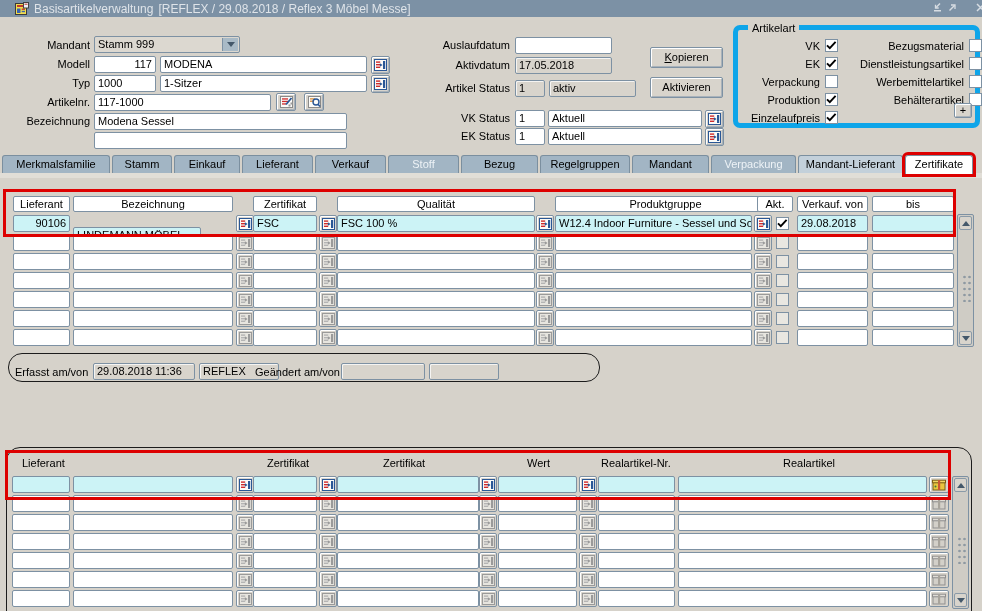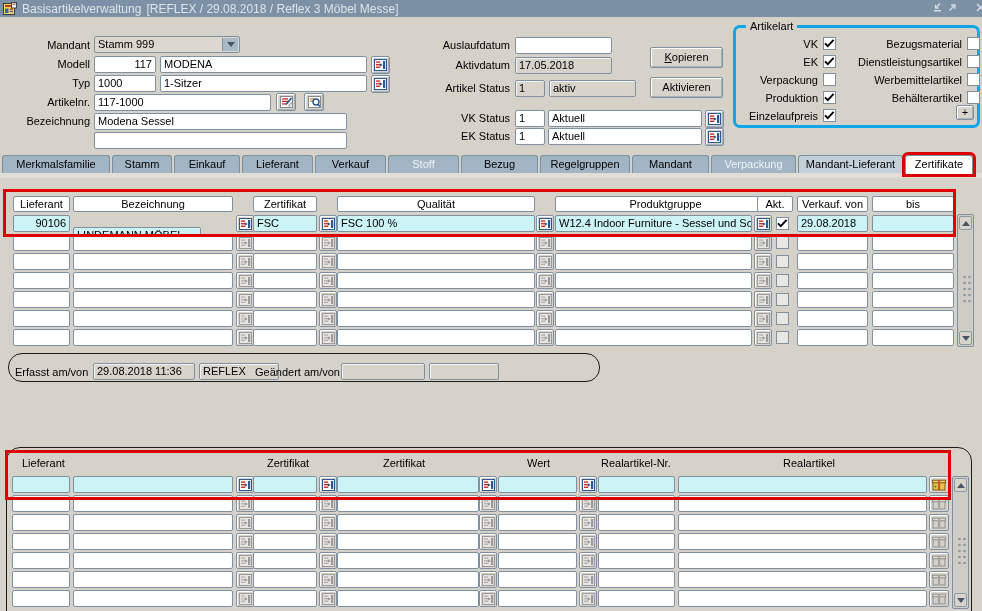--- a/index.html
+++ b/index.html
@@ -1,37 +1,37 @@
 <!DOCTYPE html>
 <html><head>
 <meta charset="utf-8">
 <style>
   html,body{margin:0;padding:0;background:#888;}
   #screen{position:relative;width:982px;height:611px;background:#d6d2ca;overflow:hidden;
           font-family:"Liberation Sans",sans-serif;font-size:11px;color:#000;box-sizing:border-box;}
   
   .titlebar{position:absolute;left:0;top:0;width:982px;height:17px;background:#7c91a5;
-            display:flex;align-items:center;gap:5px;padding-left:3px;box-sizing:border-box;}
+            display:flex;align-items:center;gap:5px;padding-left:15px;box-sizing:border-box;}
   .titlebar .ttl{color:#dfe4e9;font-size:12px;white-space:nowrap;}
   .winctl{position:absolute;top:2px;display:flex;gap:4px;}
   
   .lbl{position:absolute;text-align:right;white-space:nowrap;}
   .fld{position:absolute;height:17px;background:#fff;border:1px solid #7d91a3;border-radius:2px;
        line-height:15px;padding:0 3px;box-sizing:border-box;white-space:nowrap;overflow:hidden;}
   .ro{background:#d8d4cc;box-shadow:inset 1px 1px 0 rgba(255,255,255,.75);}
   .btn{position:absolute;background:#d8d4cc;border:1px solid #7d91a3;border-radius:2px;
        box-shadow:inset 1px 1px 0 #fff, inset -1px -1px 0 #a9b2ba;
        font-size:11px;text-align:center;box-sizing:border-box;cursor:default;}
   .ibtn{display:flex;align-items:center;justify-content:center;padding:0;}
   .combo-arrow{position:absolute;right:1px;top:1px;bottom:1px;width:15px;background:#a9bac6;
        border-left:1px solid #7d91a3;display:flex;align-items:center;justify-content:center;}
   .tri-dn{width:0;height:0;border-left:4px solid transparent;border-right:4px solid transparent;border-top:5px solid #44586a;}
   .tri-up{width:0;height:0;border-left:4px solid transparent;border-right:4px solid transparent;border-bottom:5px solid #44586a;}
   
-  .fieldset{position:absolute;left:733px;top:25px;width:247px;height:103px;border:3px solid #0ea5e9;
+  .fieldset{position:absolute;left:733px;top:25px;width:247px;height:103px;border:5px solid #0ea5e9;
             border-radius:7px;box-sizing:border-box;}
   .legend{position:absolute;top:-8px;left:10px;background:#d6d2ca;padding:0 4px;}
   .ckcol{position:absolute;top:9px;display:flex;flex-direction:column;gap:5px;}
   .ckrow{display:flex;justify-content:flex-end;align-items:center;gap:5px;height:13px;}
   .cb{width:13px;height:13px;background:#fff;border:1px solid #7d91a3;box-sizing:border-box;
       display:flex;align-items:center;justify-content:center;flex:0 0 auto;}
   .cb.off-row{background:#e9e7e1;}
   
   #tabs{position:absolute;left:2px;top:155px;height:18px;display:flex;gap:2px;}
   .tab{height:18px;box-sizing:border-box;text-align:center;line-height:17px;background:#a2b5c4;

